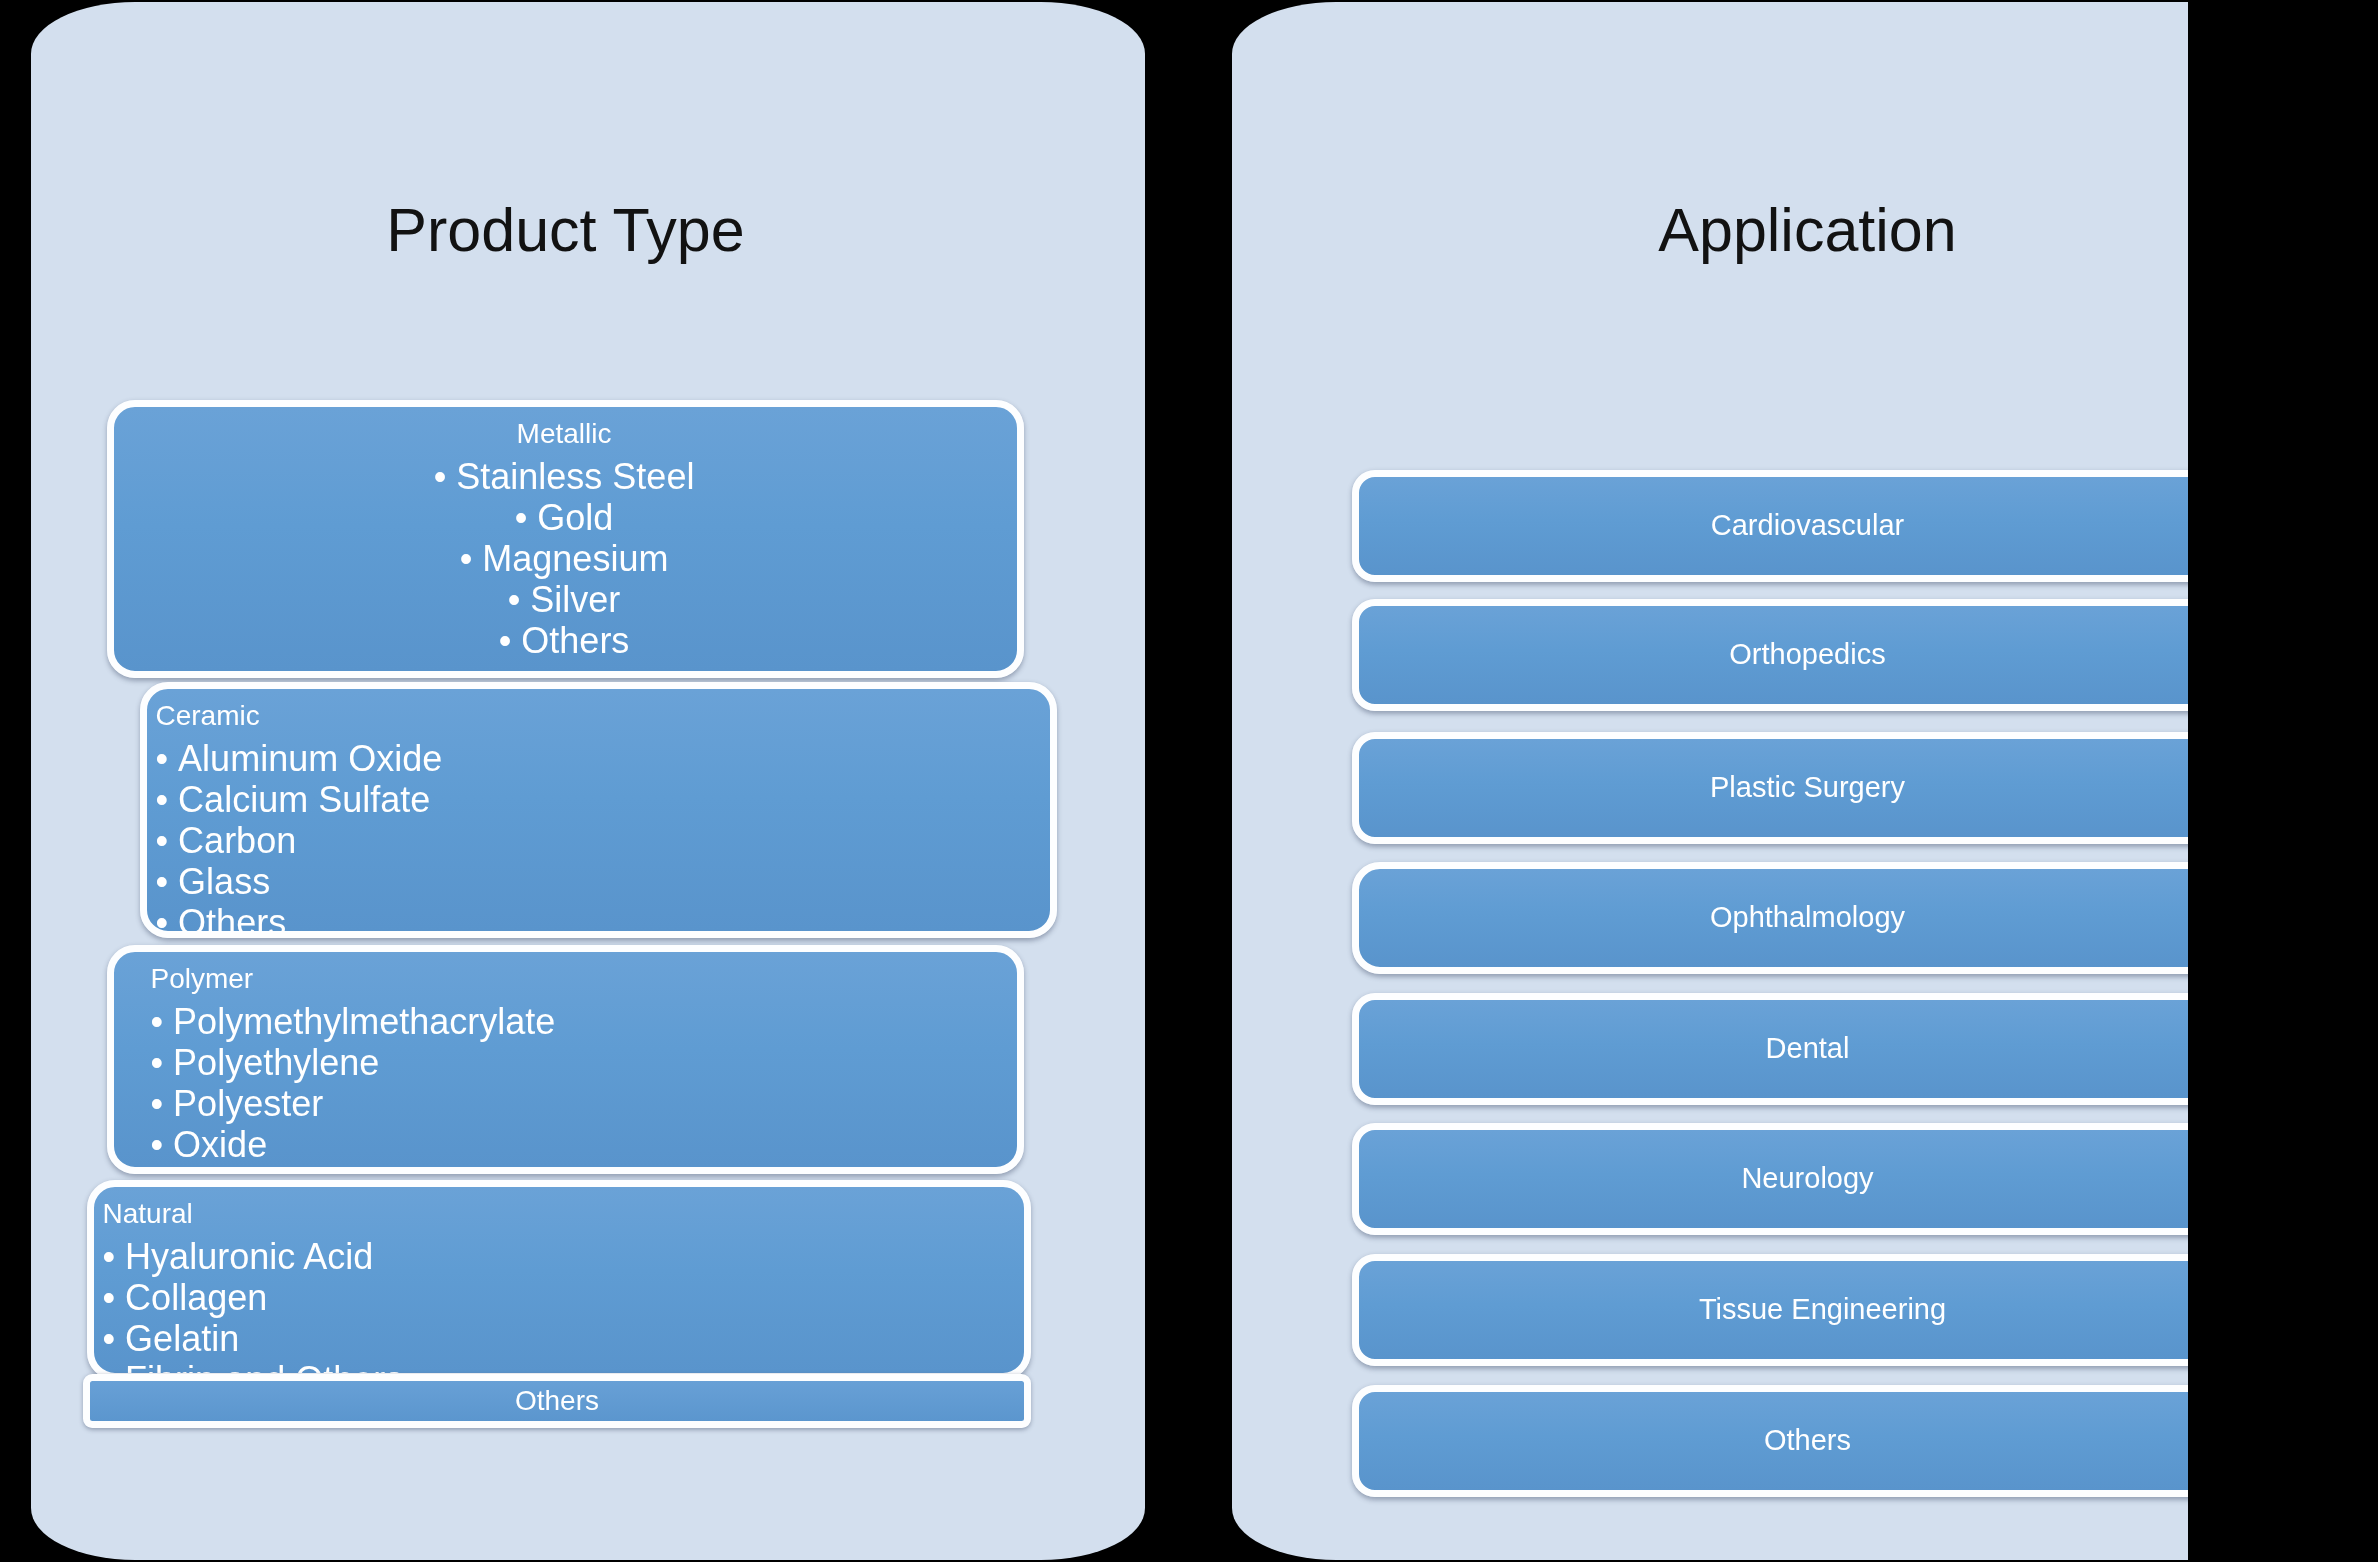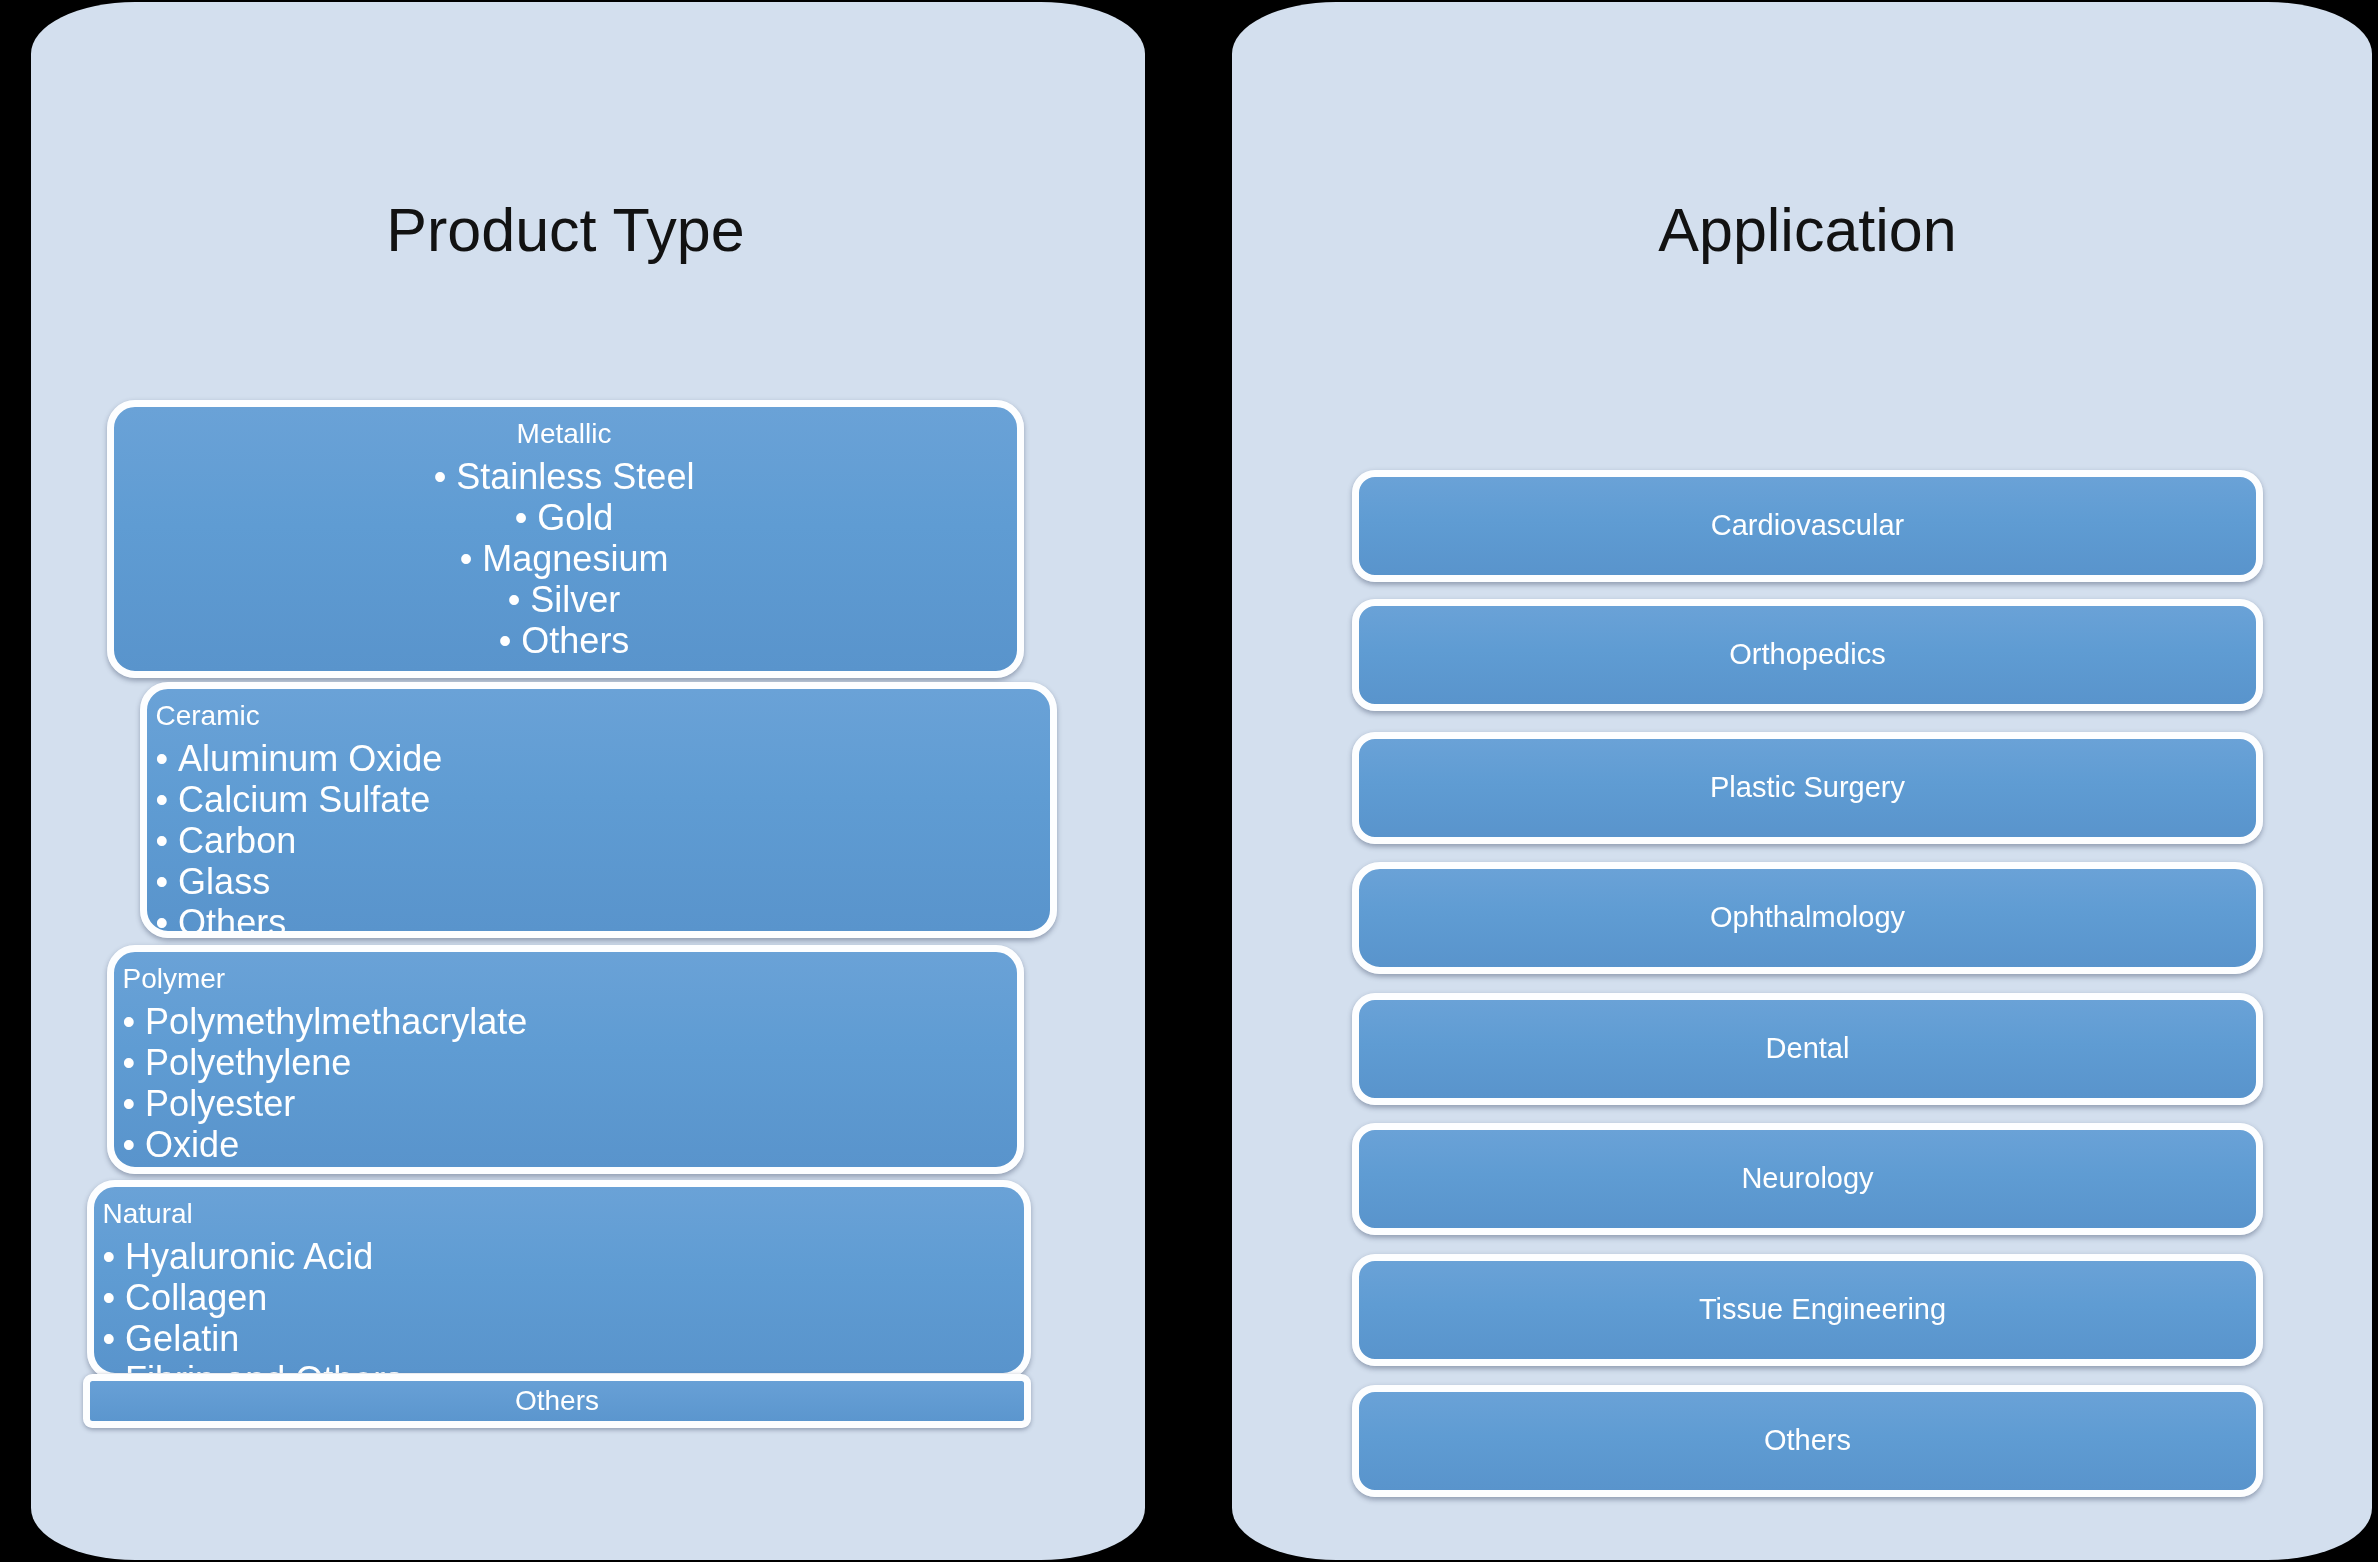--- a/index.html
+++ b/index.html
@@ -2,21 +2,21 @@
 <html style="font-size:15px"><head>
 <meta charset="utf-8">
 <style>
   html, body {
     margin: 0;
     padding: 0;
     background: #000;
   }
   .canvas {
     position: relative;
-    width: 2378px;
+    width: 2188px;
     height: 1562px;
     background: #000;
     font-family: "Liberation Sans", sans-serif;
     overflow: hidden;
   }
   .panel {
     position: absolute;
     top: 1.9px;
     height: 1558px;
     background: #d3dfee;
@@ -45,21 +45,21 @@
     box-sizing: border-box;
     background: linear-gradient(180deg, #6aa2d7 0%, #5f9cd3 45%, #5994cc 100%);
     border: 7.6px solid #fdfeff;
     border-radius: 28px;
     overflow: hidden;
     color: #fff;
     box-shadow: 0 2.8px 5.7px rgba(70, 85, 110, 0.45);
   }
   .box-metallic { top: 398px;  height: 278px; text-align: center; }
   .box-ceramic  { top: 680px;  height: 256px; margin-left: 33px; }
-  .box-polymer  { top: 943px;  height: 229px; }
+  .box-polymer  { top: 943px;  height: 229px; padding-left: 28px; }
   .box-natural  { top: 1178px; height: 200px; left: 56px; width: 944px; }
 
   .cat-inner { padding: 4.7px 11.4px 0 8.5px; }
   .cat-title {
     font-size: 28px;
     line-height: 44px;
     white-space: nowrap;
   }
   .bullet-item {
     font-size: 36px;

